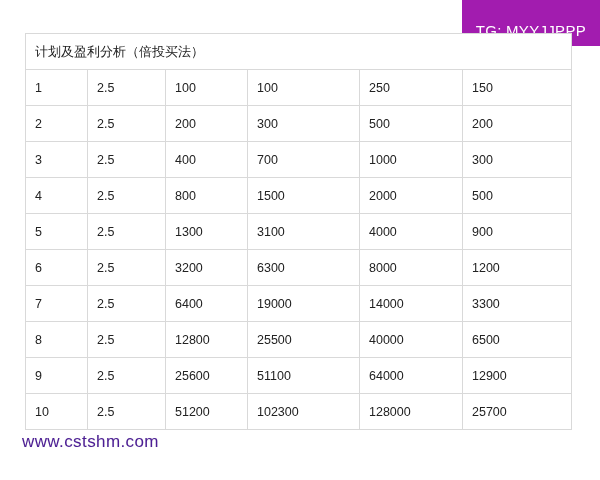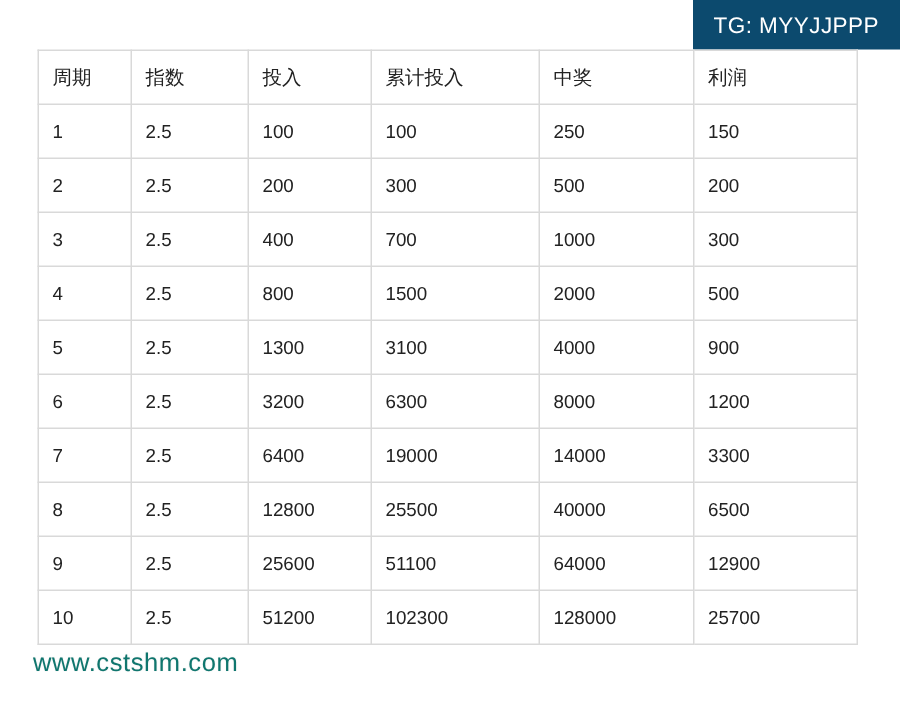--- a/index.html
+++ b/index.html
@@ -13,34 +13,34 @@
     font-family: "Liberation Sans", sans-serif;
     position: relative;
     overflow: hidden;
   }
 
   
   .tg-badge {
     position: absolute;
     top: 0;
     right: 0;
-    background: #0c4a6e;
+    background: #a21caf;
     color: #ffffff;
     font-size: 15px;
-    padding: 10px 14px 8px 14px;
+    padding: 23px 14px 8px 14px;
     letter-spacing: 0.3px;
     line-height: 1;
   }
 
   
   .site-watermark {
     position: absolute;
     left: 22px;
     bottom: 28px;
-    color: #0f766e;
+    color: #4c1d95;
     font-size: 17px;
     letter-spacing: 0.4px;
     text-shadow: 0 0 1px rgba(0,0,0,0.12);
   }
 
   .sheet {
     position: absolute;
     left: 25px;
     top: 33px;
     width: 546px;
@@ -88,27 +88,22 @@
   <table class="plan">
     <colgroup>
       <col class="c0">
         <col class="c1">
         <col class="c2">
         <col class="c3">
         <col class="c4">
         <col class="c5">
     </colgroup>
     <tbody>
-      <tr class="hdr">
-        <td>周期</td>
-        <td>指数</td>
-        <td>投入</td>
-        <td>累计投入</td>
-        <td>中奖</td>
-        <td>利润</td>
+      <tr>
+        <td class="title-cell" colspan="6">计划及盈利分析（倍投买法）</td>
       </tr>
       <tr>
         <td>1</td>
         <td>2.5</td>
         <td>100</td>
         <td>100</td>
         <td>250</td>
         <td>150</td>
       </tr>
       <tr>

